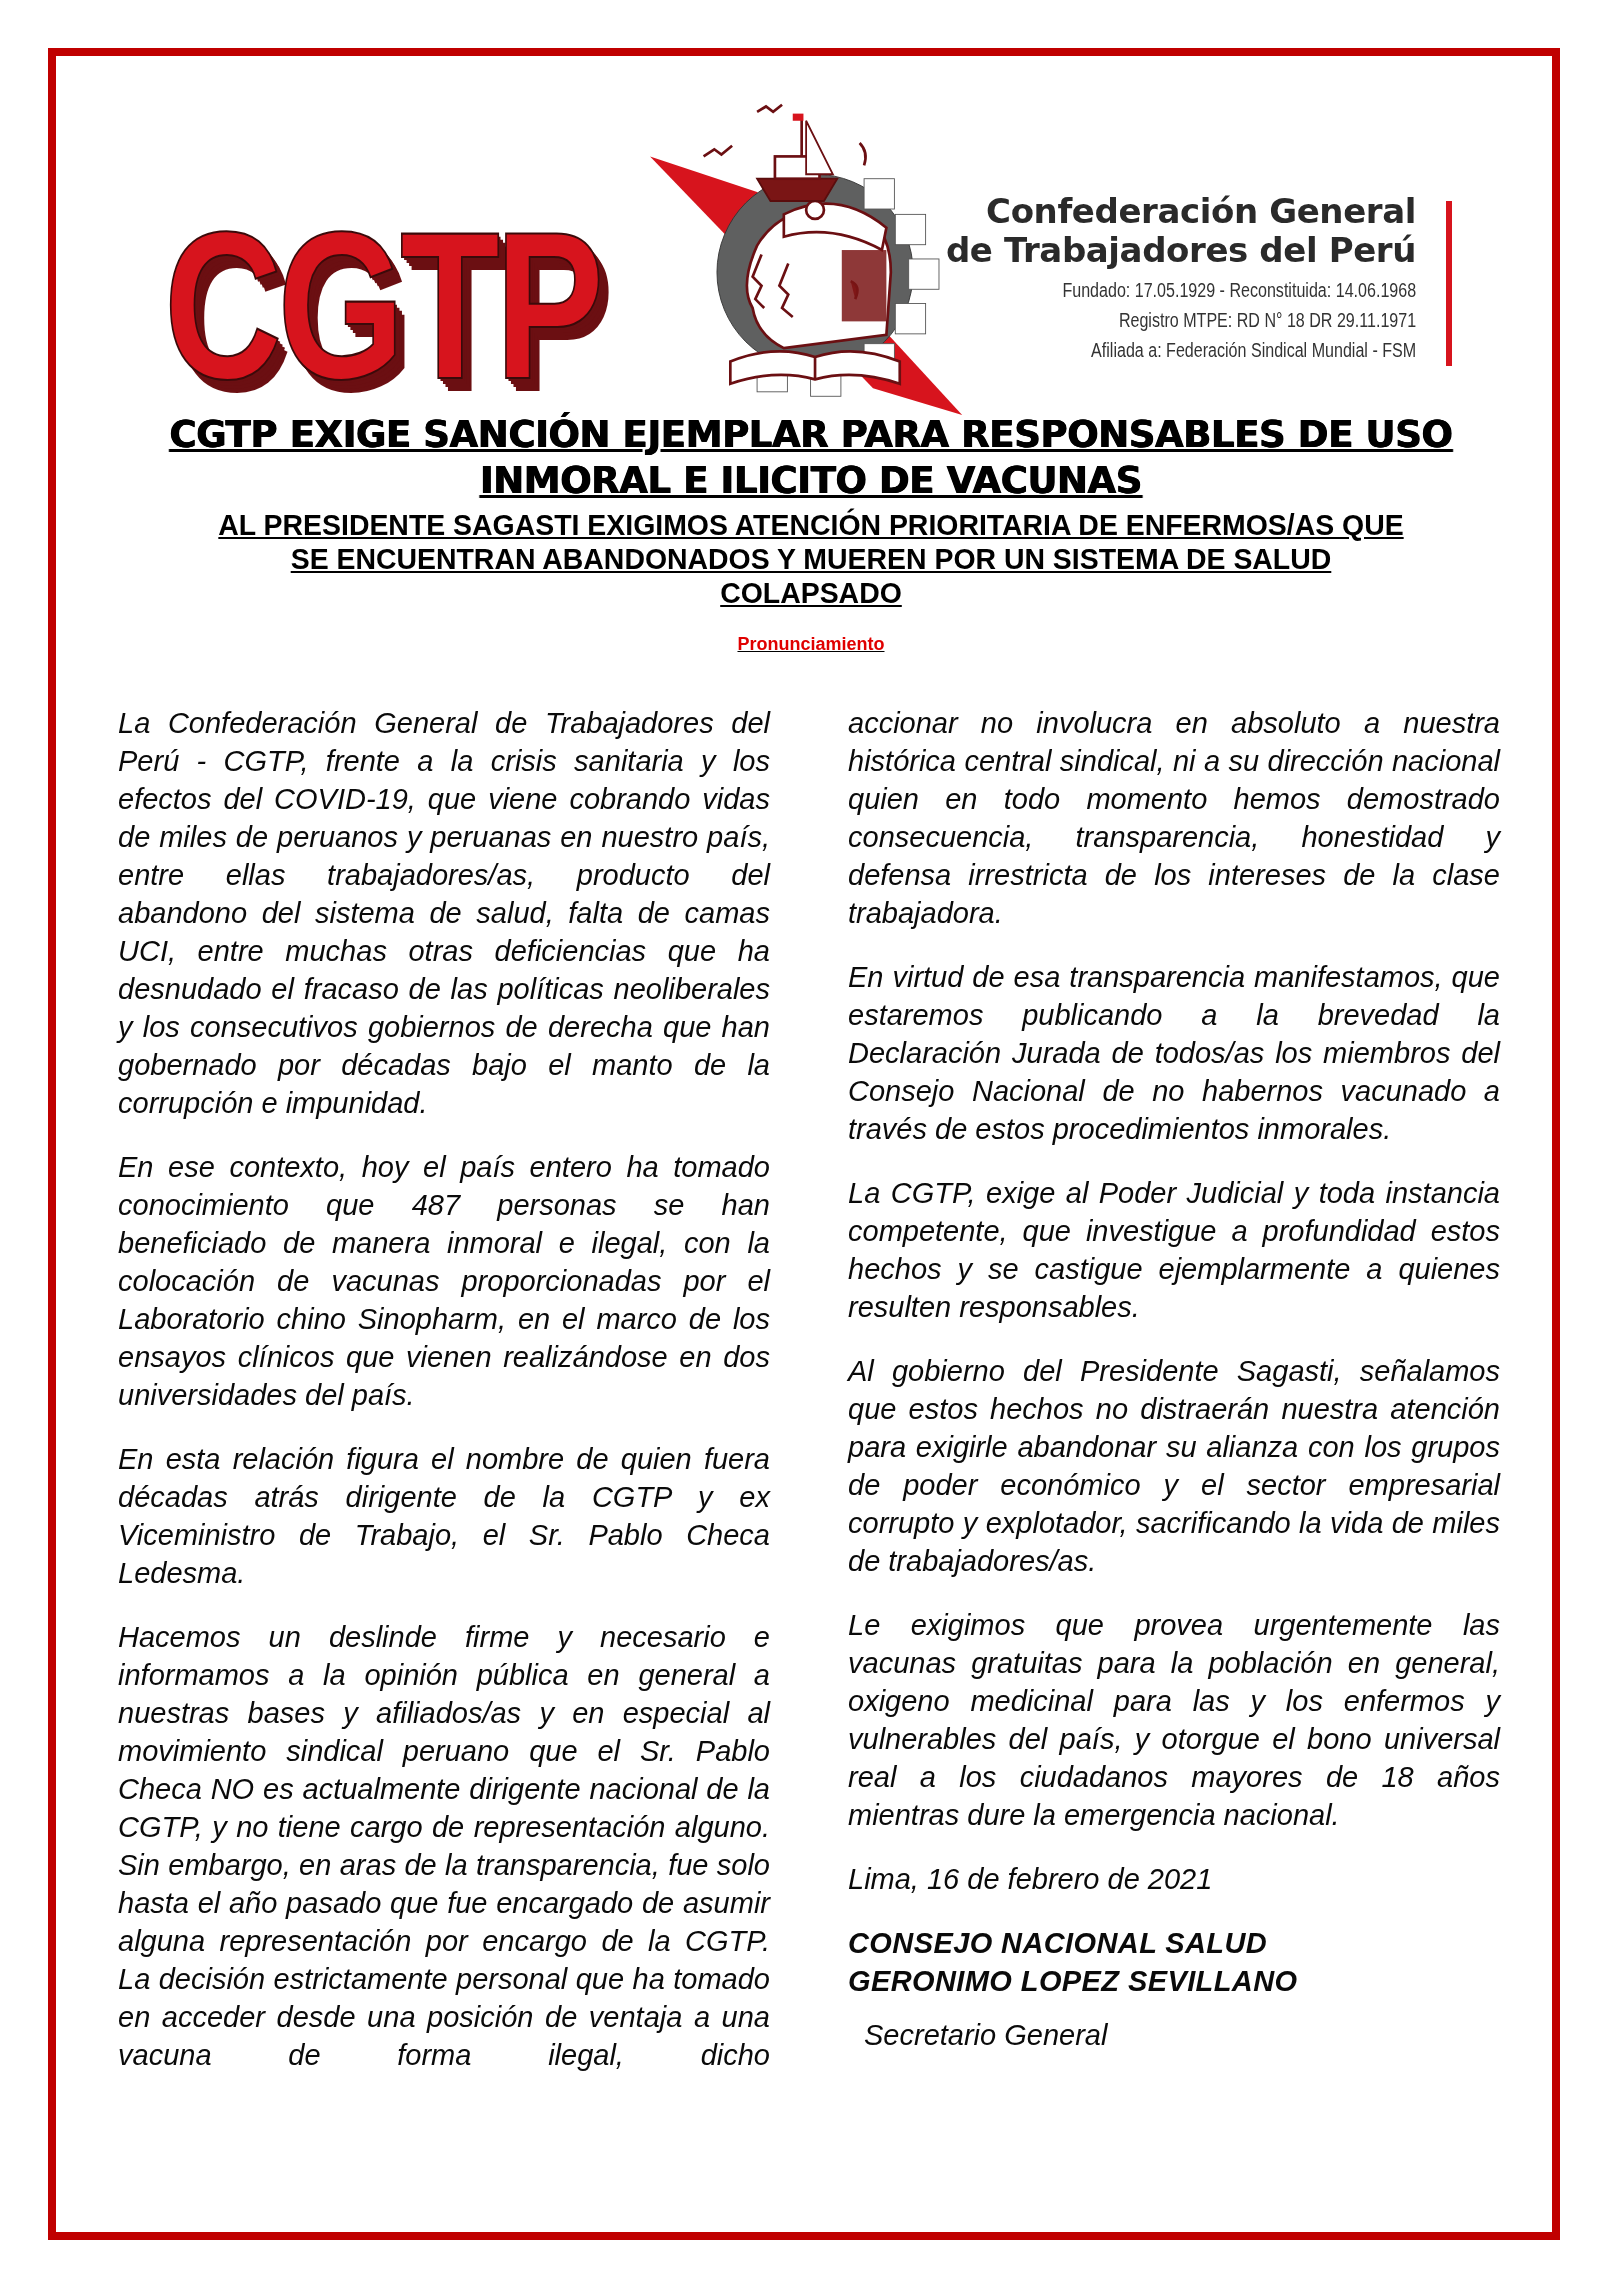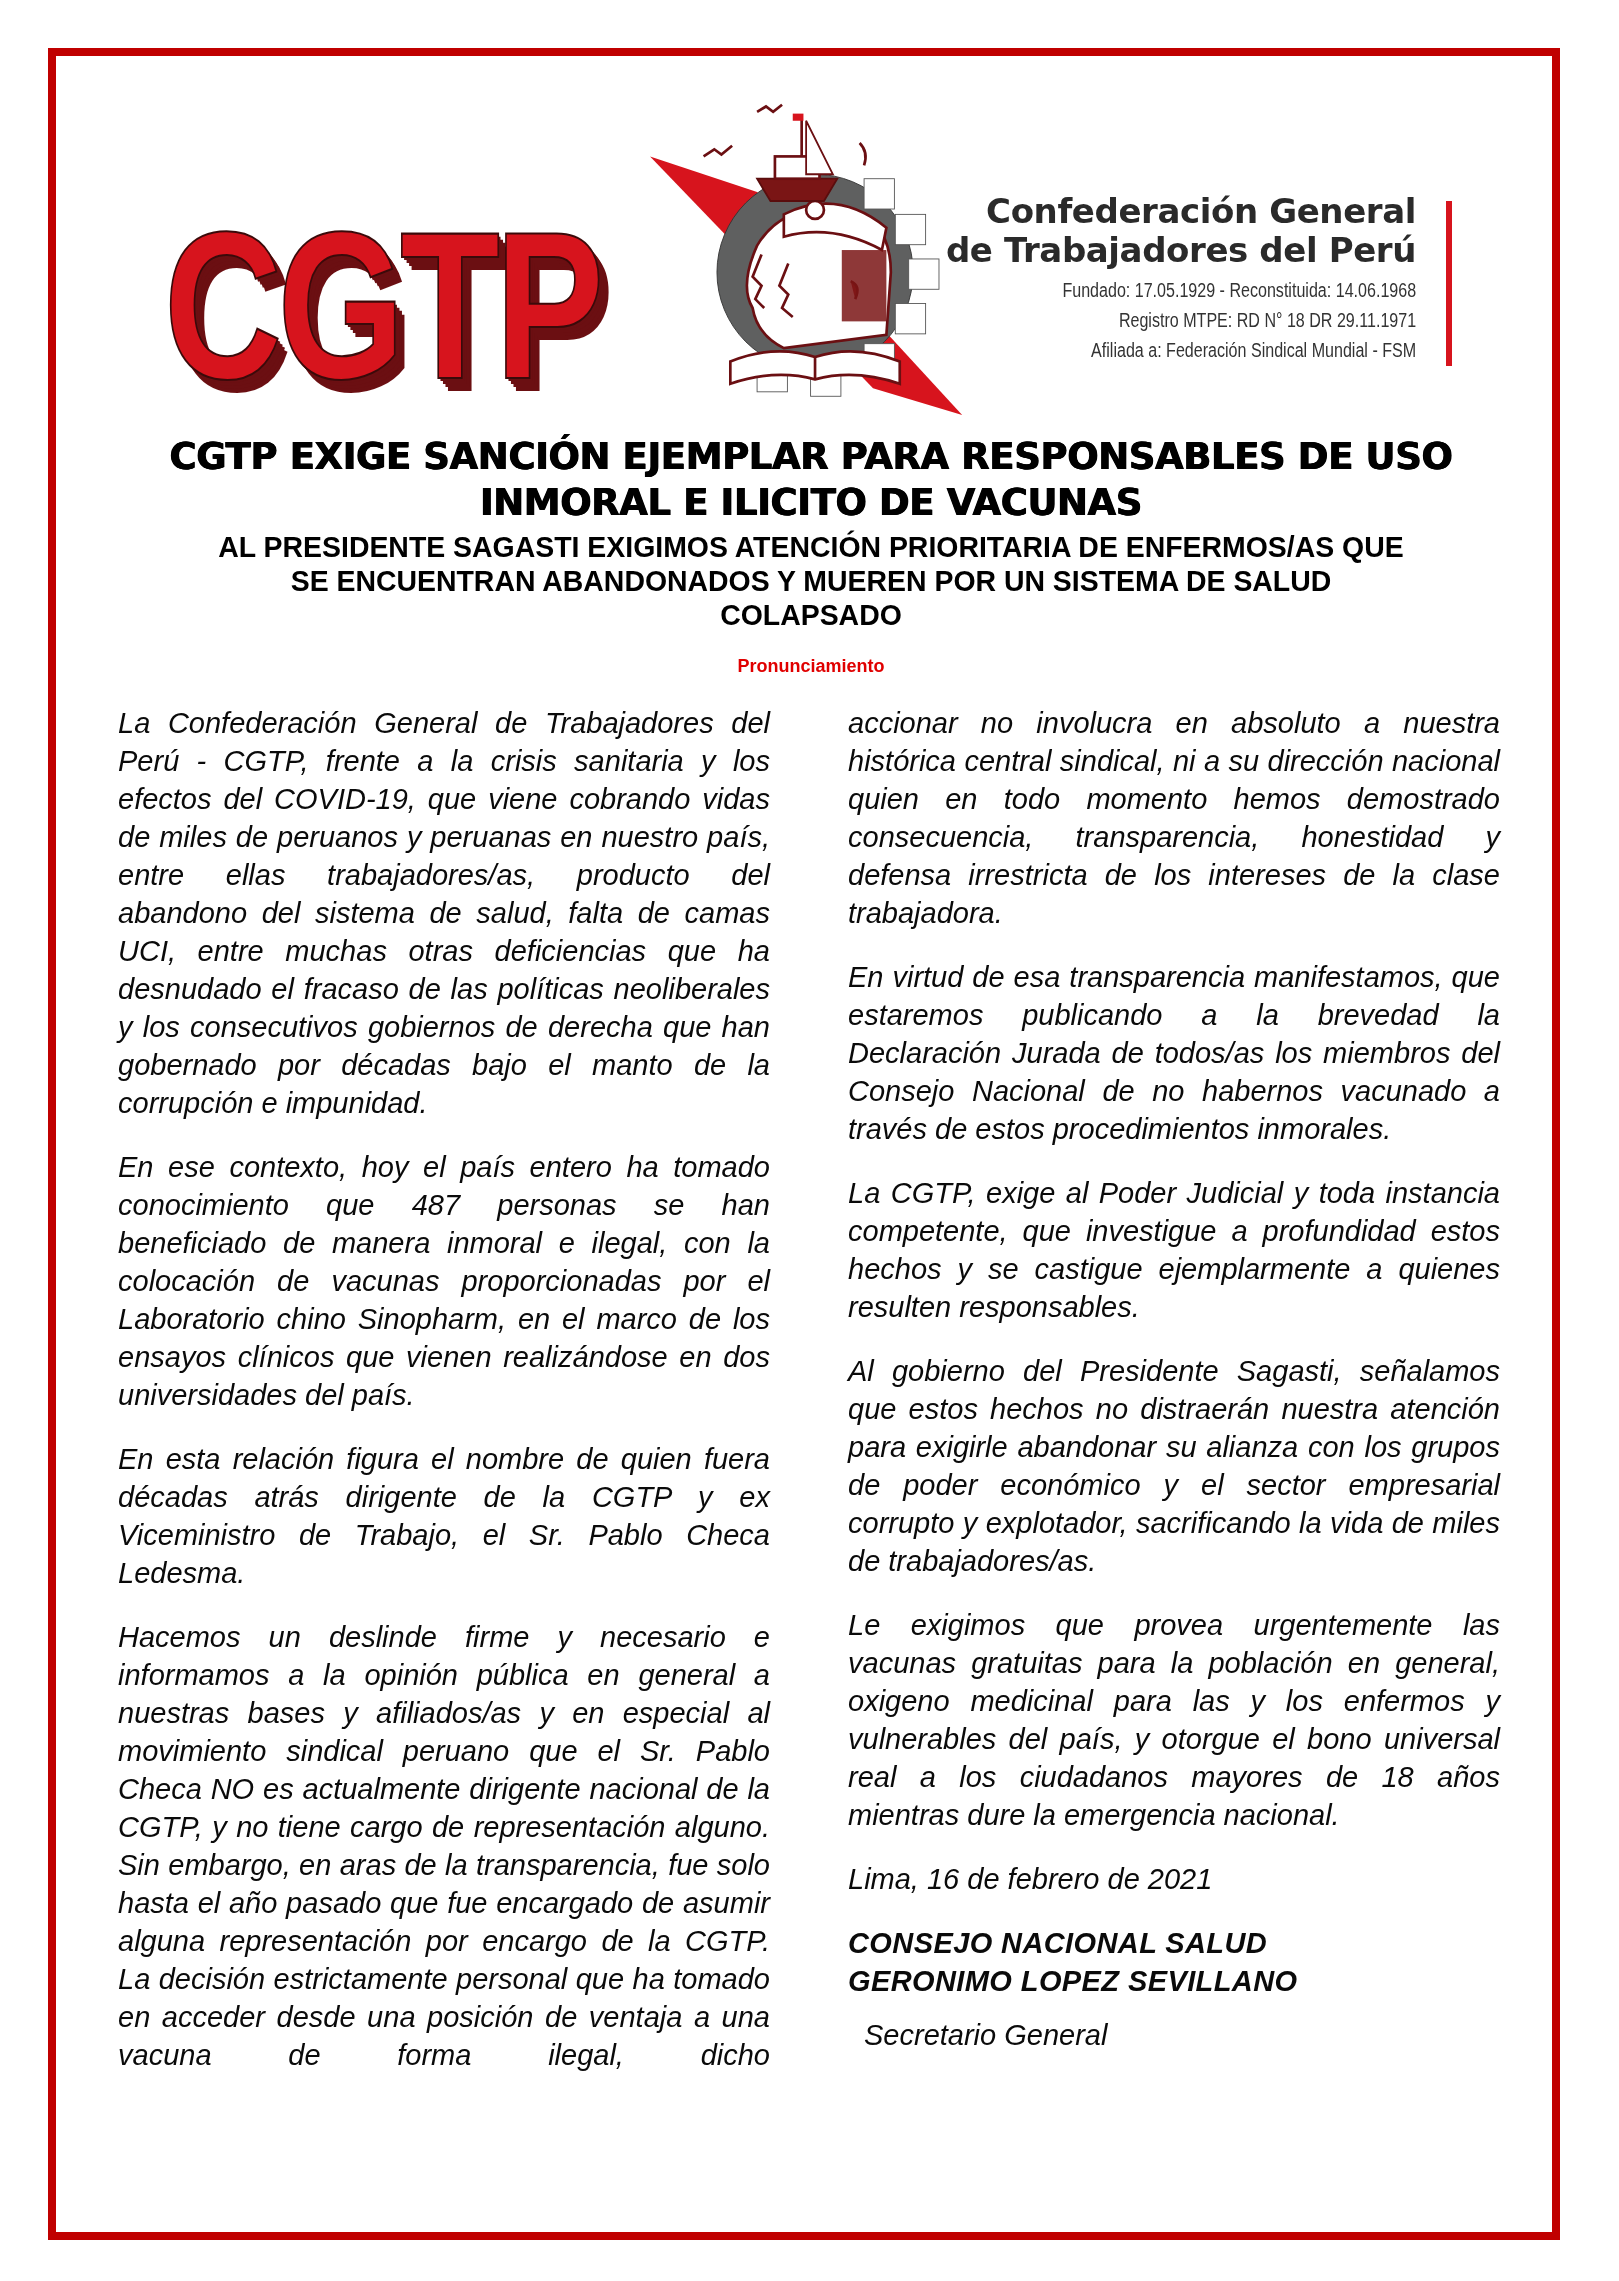--- a/index.html
+++ b/index.html
@@ -85,23 +85,24 @@
       right: 0px;
       top: 116px;
       width: 6.2px;
       height: 165px;
       background: #d7141d;
     }
     
     .title-block {
       position: absolute;
       left: 89px;
-      top: 434px;
+      top: 412px;
       width: 1444px;
       text-align: center;
+      text-decoration: underline;
     }
     .main-title {
       font-family: "DejaVu Sans", sans-serif;
       font-weight: bold;
       font-size: 37px;
       line-height: 46px;
       letter-spacing: -0.4px;
       margin: 0;
       text-shadow: 0.5px 0 0 #000, -0.5px 0 0 #000;
     }

